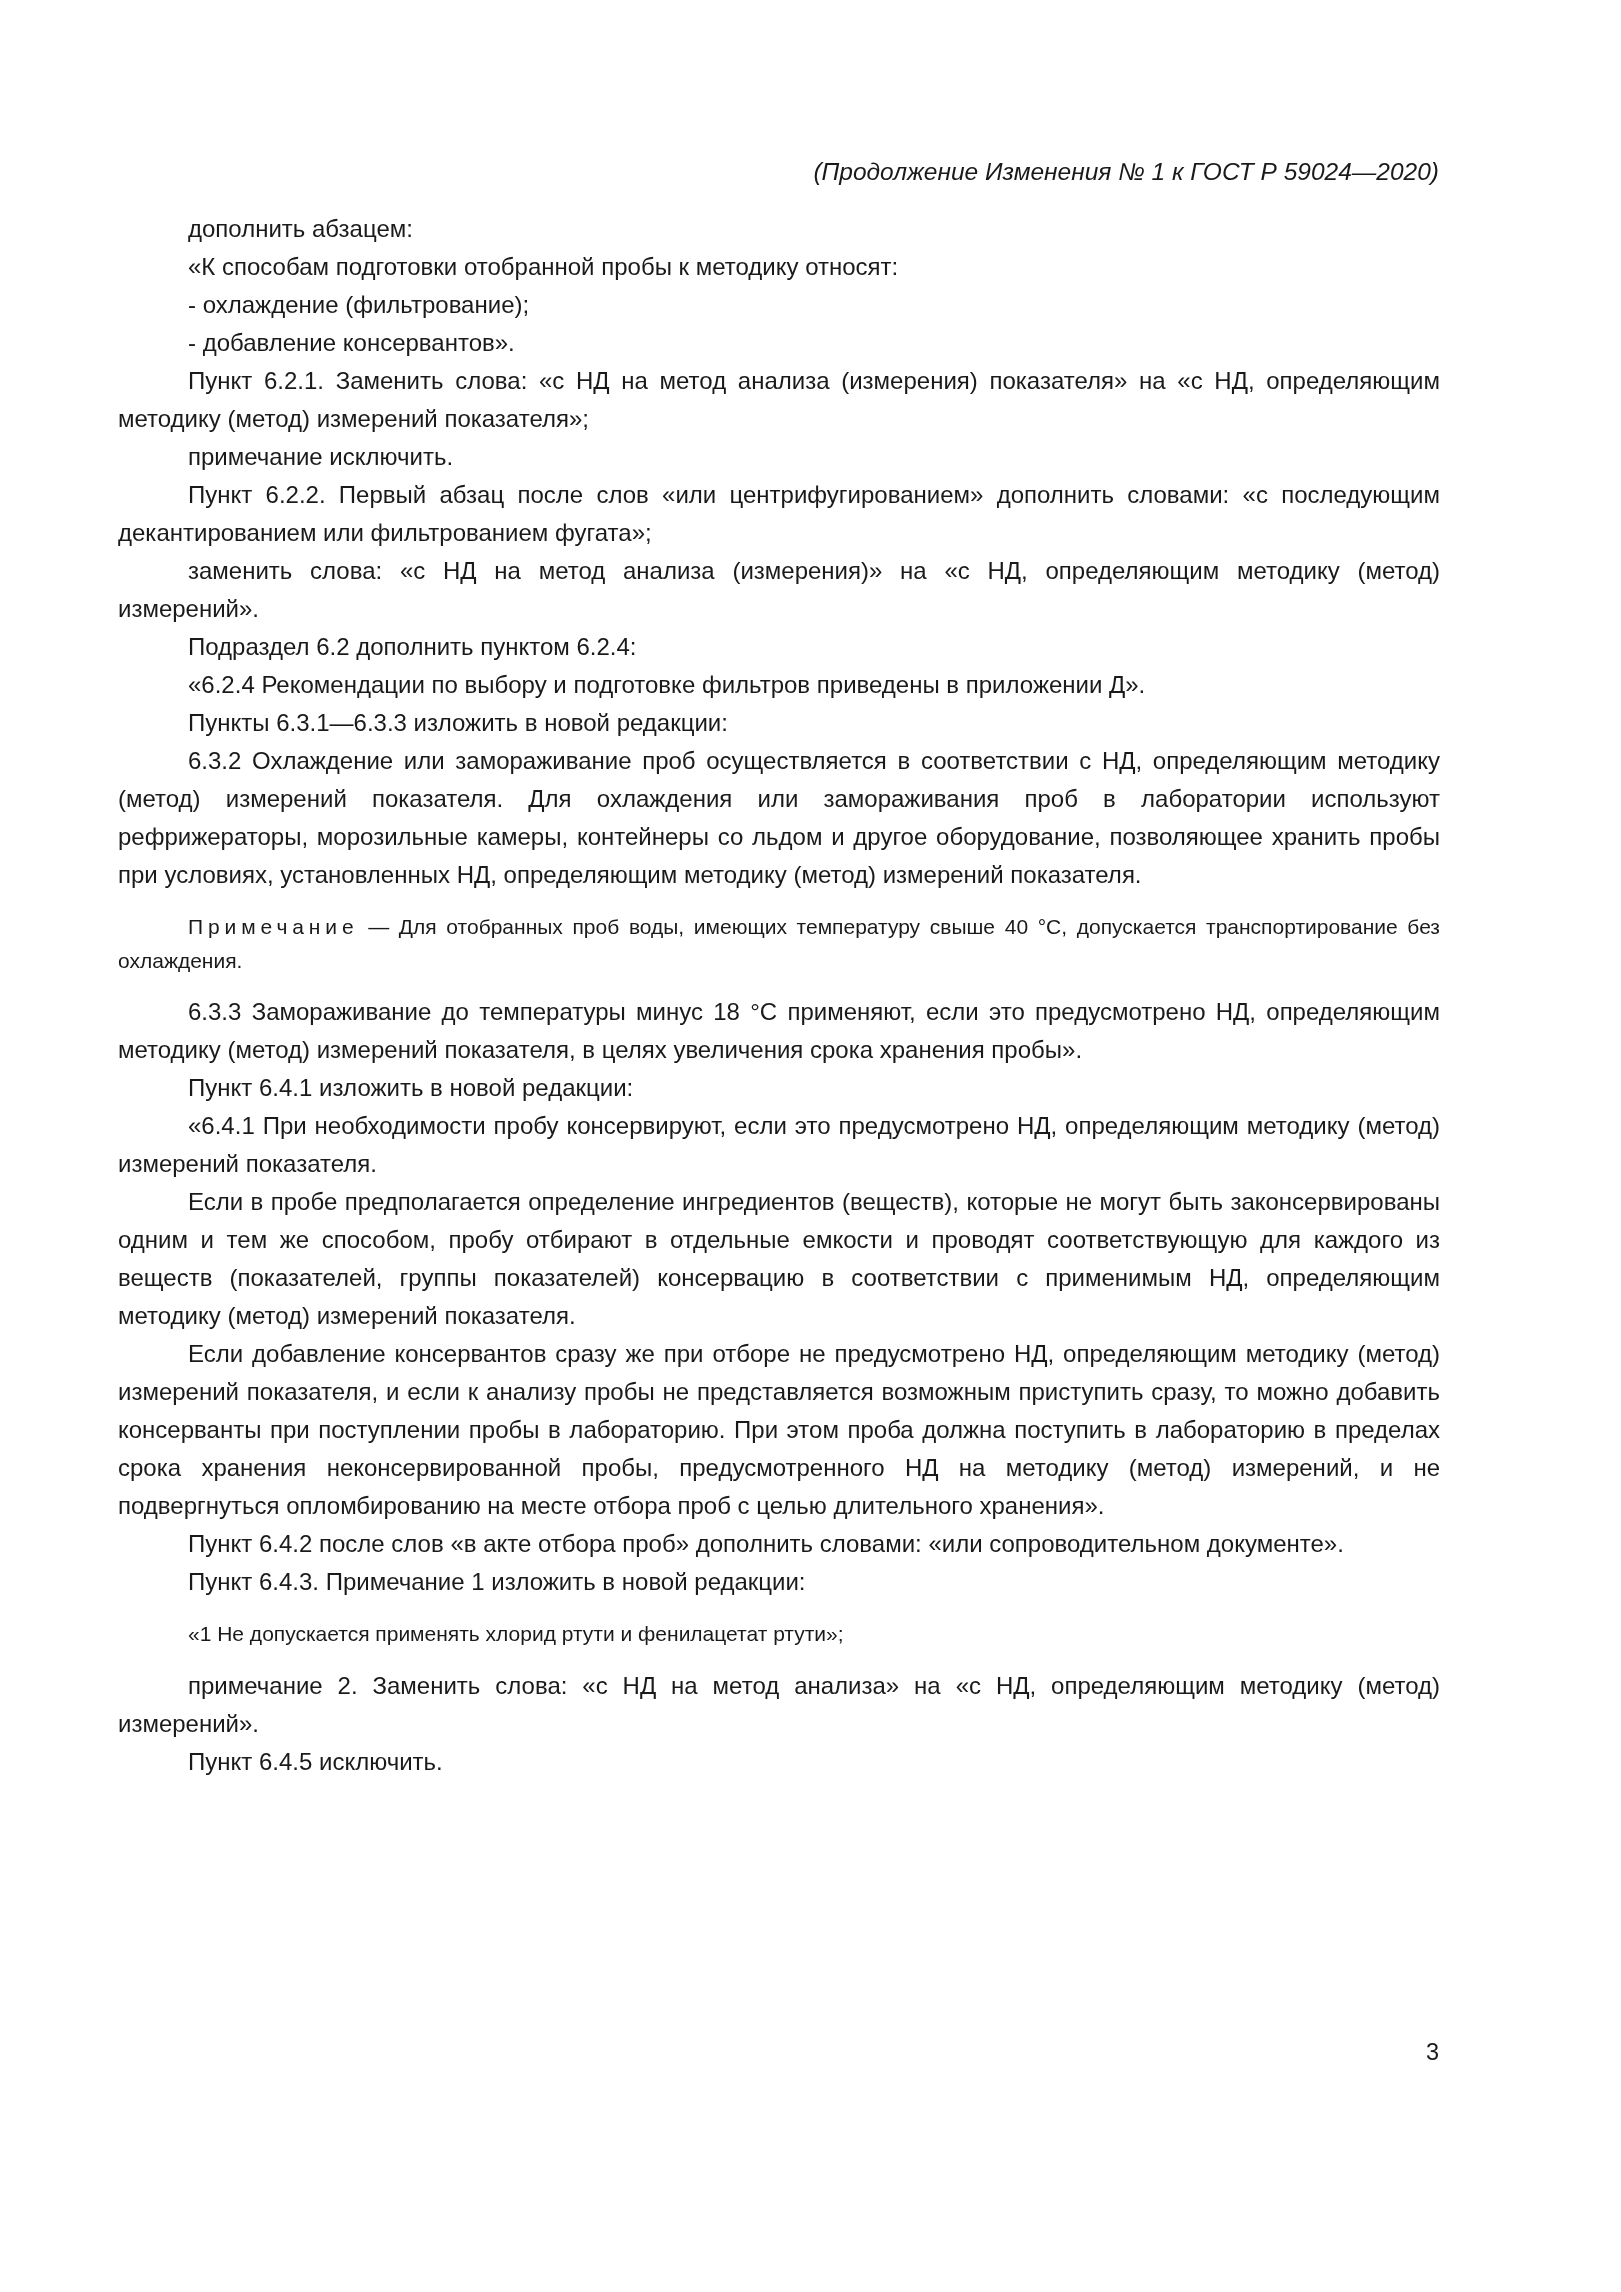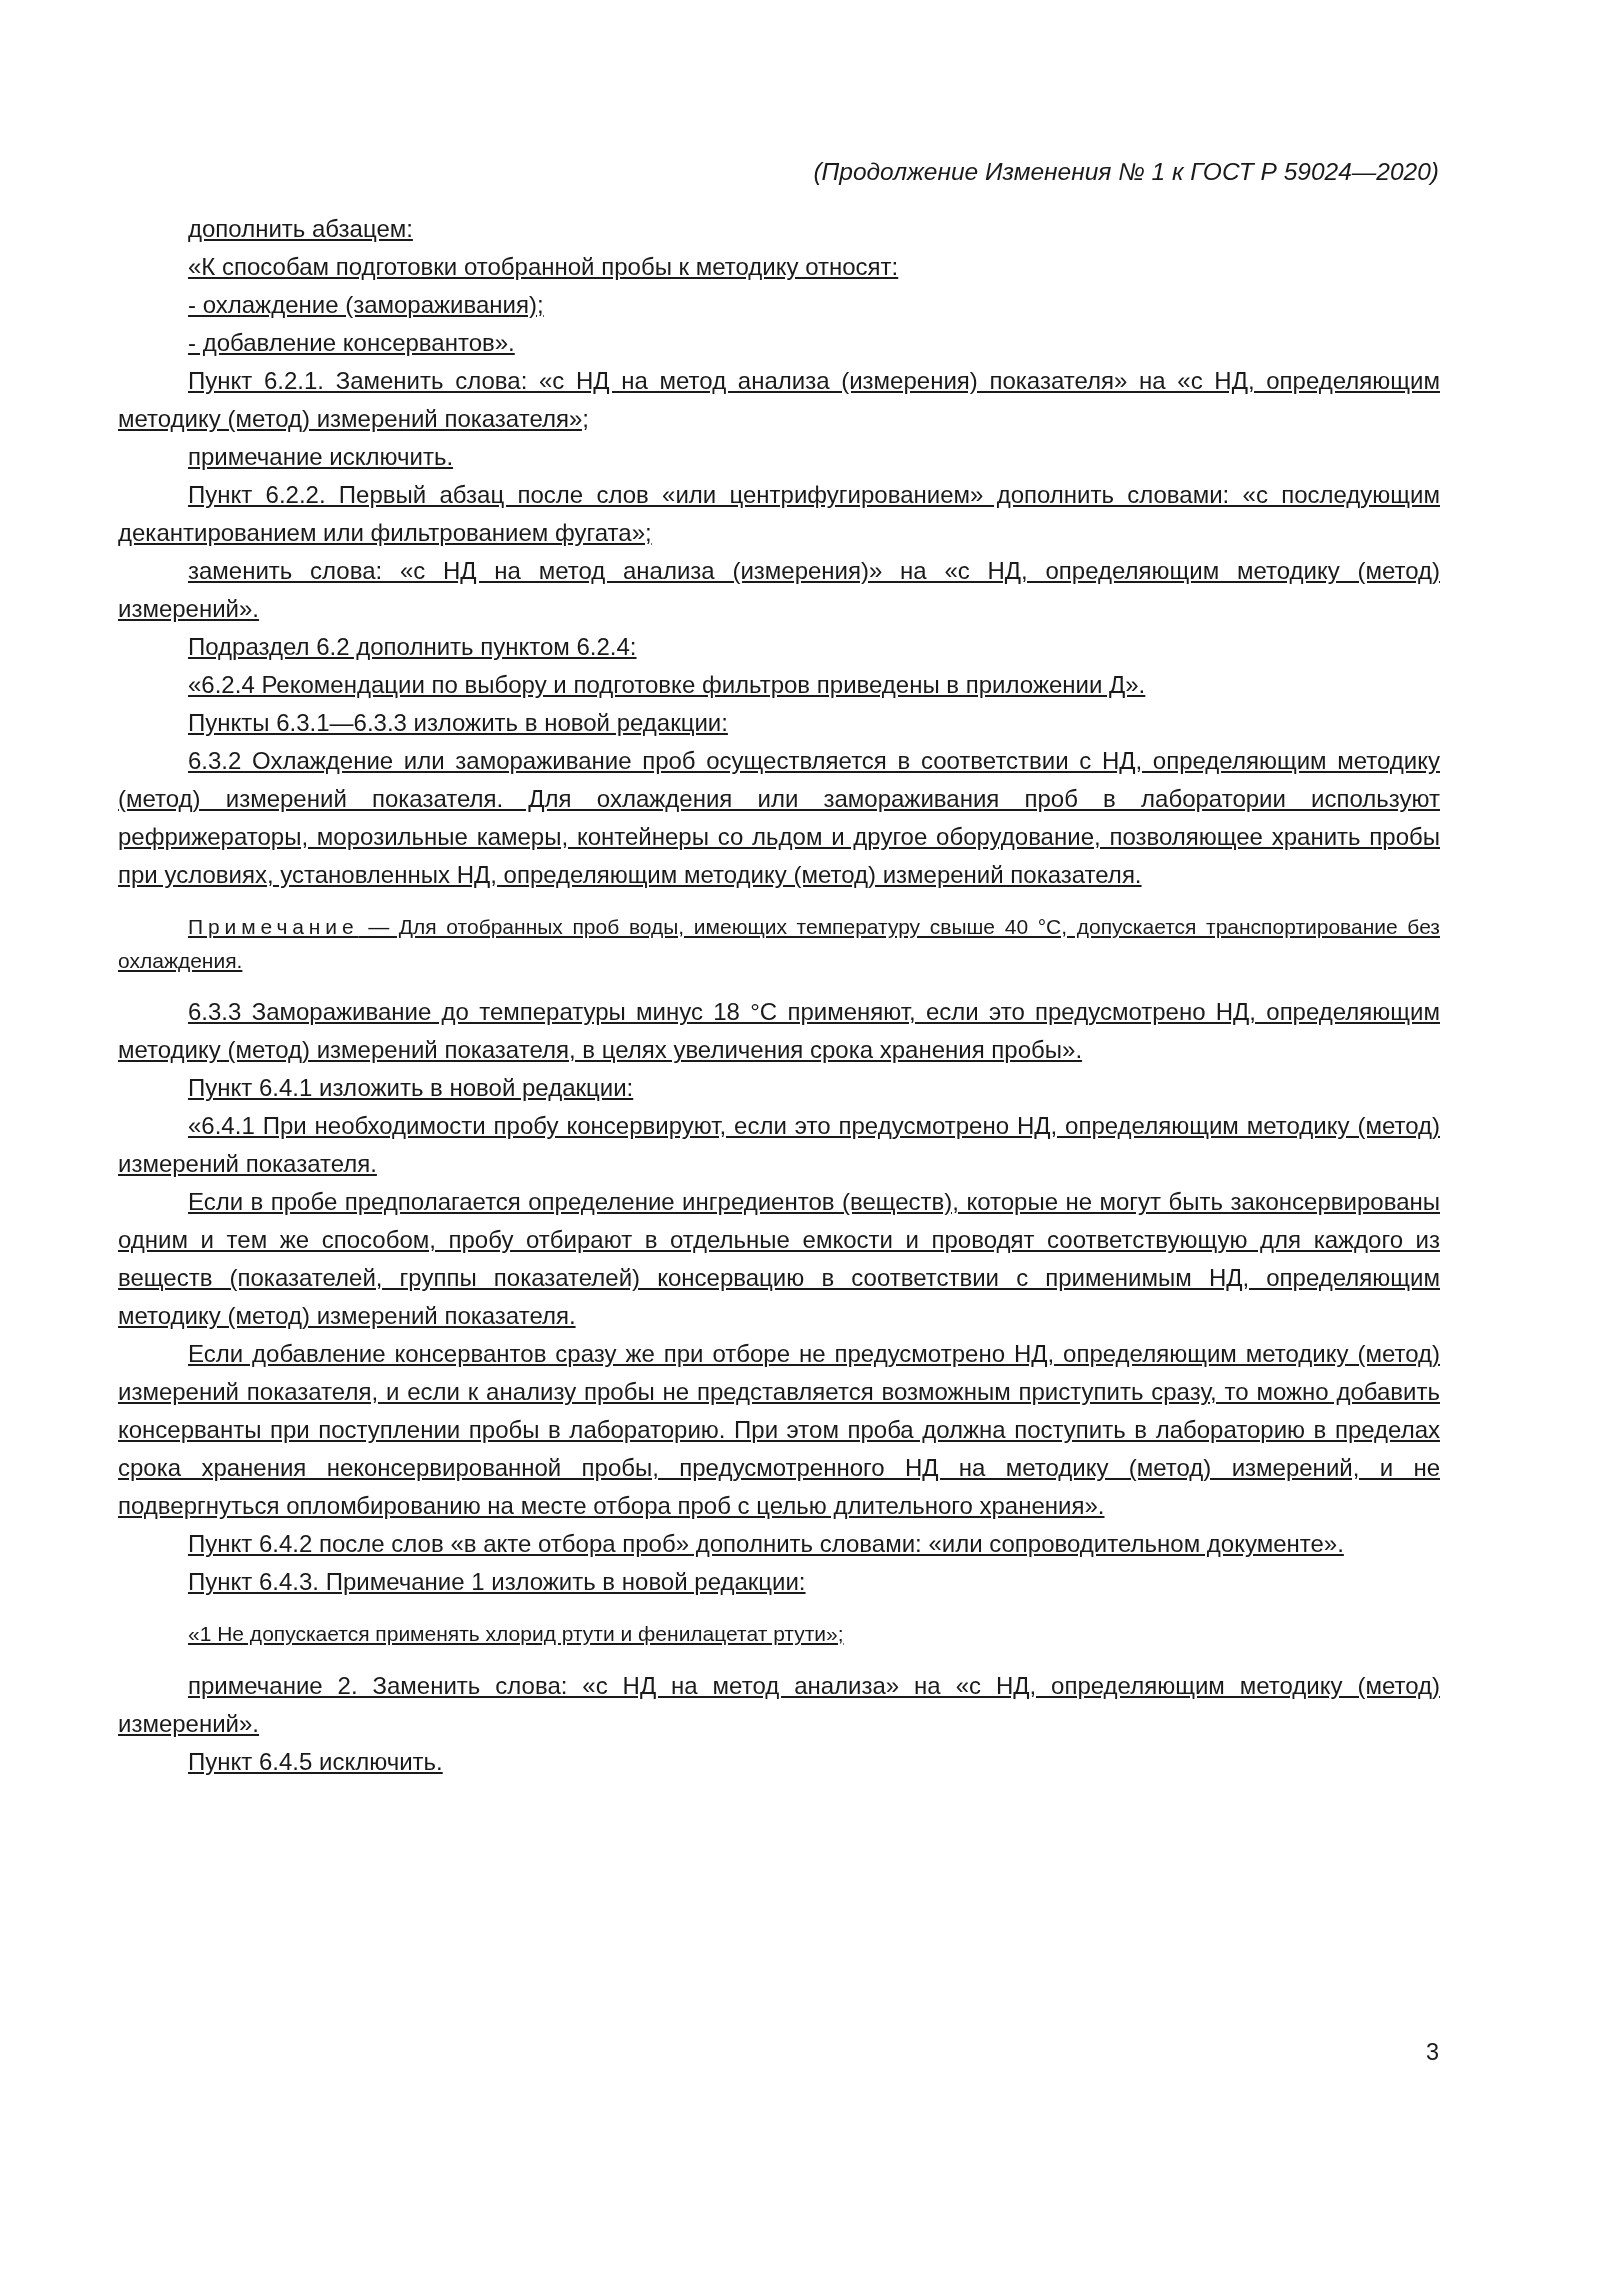--- a/index.html
+++ b/index.html
@@ -1,35 +1,35 @@
 <!DOCTYPE html>
 <html><head>
 <meta charset="utf-8">
 <style>
   html, body { margin: 0; padding: 0; background: #ffffff; }
   body { width: 1621px; height: 2293px; position: relative; overflow: hidden;
          font-family: "Liberation Sans", "DejaVu Sans", sans-serif; color: #1a1a1a; }
   .header { position: absolute; top: 158px; right: 182px; font-style: italic; font-size: 24.5px; }
-  .content { position: absolute; top: 210px; left: 118px; width: 1322px; text-decoration: underline; }
+  .content { position: absolute; top: 210px; left: 118px; width: 1322px; }
   .p { font-size: 24px; line-height: 38px; text-indent: 70px; text-align: justify; margin: 0; }
   .small { font-size: 21px; line-height: 34px; text-indent: 70px; text-align: justify; margin: 0; }
   .gap-top { margin-top: 15.7px; }
   .gap-bot { margin-bottom: 15.7px; }
   .spaced { letter-spacing: 4.9px; }
   .pagenum { position: absolute; top: 2039px; right: 182px; font-size: 23.5px; }
 </style>
 </head>
 <body>
 
 <div class="header">(Продолжение Изменения № 1 к  ГОСТ Р 59024—2020)</div>
 
 <div class="content">
   <p class="p">дополнить абзацем:</p>
   <p class="p">«К способам подготовки отобранной пробы к методику относят:</p>
-  <p class="p">- охлаждение (замораживания);</p>
+  <p class="p">- охлаждение (фильтрование);</p>
   <p class="p">- добавление консервантов».</p>
   <p class="p">Пункт 6.2.1. Заменить слова: «с НД на метод анализа (измерения) показателя» на «с НД, определяющим методику (метод) измерений показателя»;</p>
   <p class="p">примечание исключить.</p>
   <p class="p">Пункт 6.2.2. Первый абзац после слов «или центрифугированием» дополнить словами: «с последующим декантированием или фильтрованием фугата»;</p>
   <p class="p">заменить слова: «с НД на метод анализа (измерения)» на «с НД, определяющим методику (метод) измерений».</p>
   <p class="p">Подраздел 6.2 дополнить пунктом 6.2.4:</p>
   <p class="p">«6.2.4  Рекомендации по выбору и подготовке фильтров приведены в приложении Д».</p>
   <p class="p">Пункты 6.3.1—6.3.3 изложить в новой редакции:</p>
   <p class="p">6.3.2  Охлаждение или замораживание проб осуществляется в соответствии с НД, определяющим методику (метод) измерений показателя. Для охлаждения или замораживания проб в лаборатории используют рефрижераторы, морозильные камеры, контейнеры со льдом и другое оборудование, позволяющее хранить пробы при условиях, установленных НД, определяющим методику (метод) измерений показателя.</p>
 

